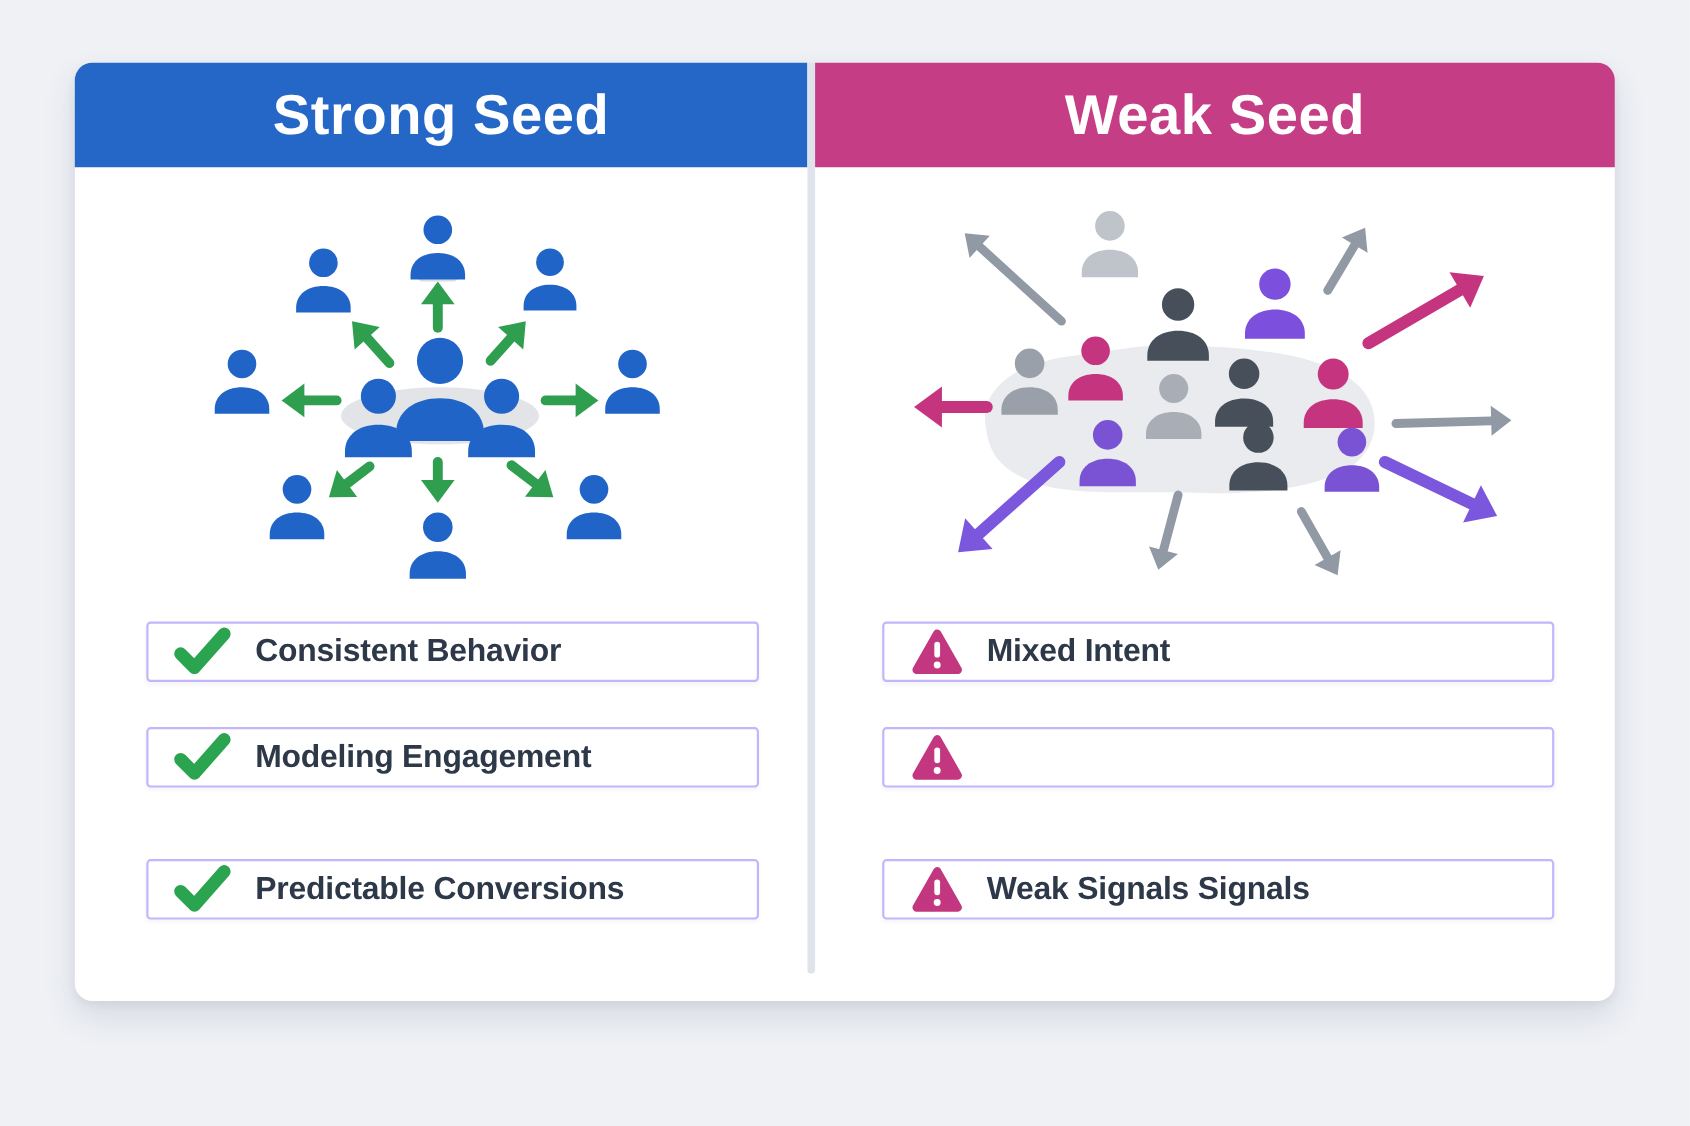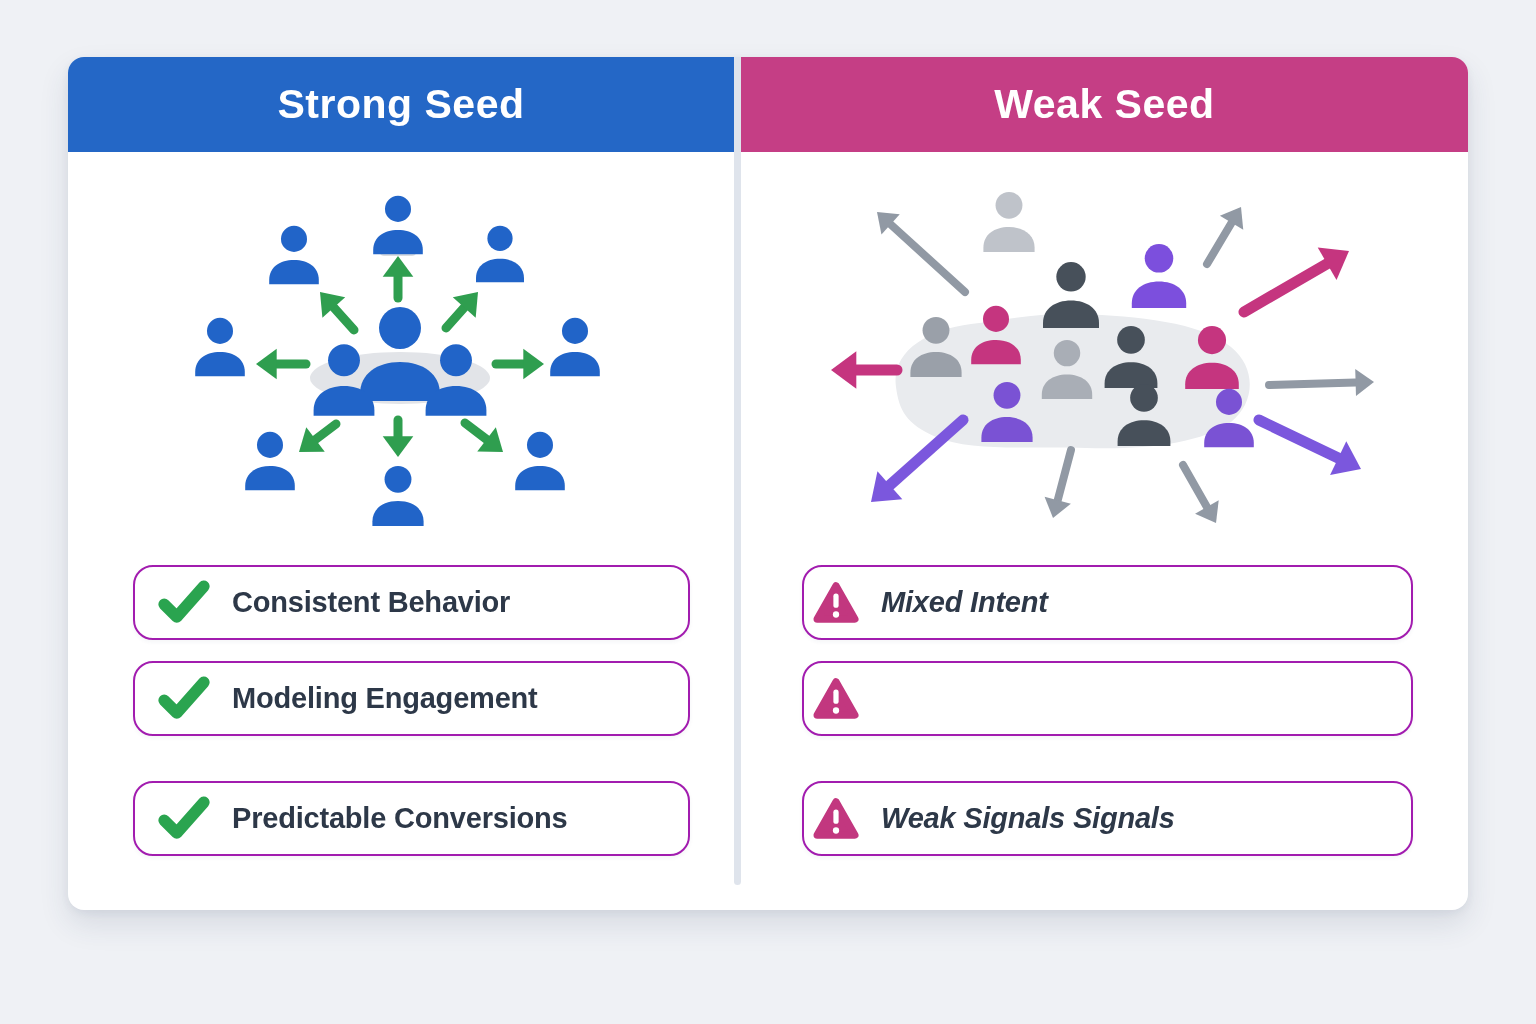--- a/index.html
+++ b/index.html
@@ -18,36 +18,36 @@
   .panel{position:absolute;top:0;height:100%;}
   .panel.left{left:0;width:666px;}
   .panel.right{left:673px;width:727px;}
   .header{
     position:absolute;left:0;top:0;width:100%;height:95px;
     display:flex;align-items:center;justify-content:center;
   }
   .panel.left .header{border-top-left-radius:16px;background:#2467c6;}
   .panel.right .header{border-top-right-radius:16px;background:#c53e85;}
   .header h1{
-    margin:0;color:#ffffff;font-size:41px;font-weight:700;letter-spacing:.5px;
+    margin:0;color:#ffffff;font-size:51px;font-weight:700;letter-spacing:.5px;
   }
   .divider{
     position:absolute;left:666px;top:0;width:7px;height:828px;
     background:#dfe4ec;border-radius:0 0 4px 4px;
   }
   .cluster{position:absolute;left:0;top:95px;}
   .items{position:absolute;left:0;top:0;width:100%;}
   .item{
-    position:absolute;height:75px;background:#ffffff;
-    border:2px solid #a21caf;border-radius:20px;
+    position:absolute;height:55px;background:#ffffff;
+    border:2px solid #c4b5fd;border-radius:4px;
     box-shadow:0 2px 4px rgba(40,55,90,.05);
     display:flex;align-items:center;box-sizing:border-box;
   }
   .panel.left .item{left:65px;width:557px;padding-left:22px;}
-  .panel.right .item{left:61px;width:611px;padding-left:8px;font-style:italic;}
+  .panel.right .item{left:61px;width:611px;padding-left:24px;}
   .item .icon{flex:0 0 auto;display:flex;align-items:center;justify-content:center;}
   .item .label{
     margin-left:21px;color:#2d3848;font-size:29px;font-weight:600;letter-spacing:-.2px;
   }
   .row1{top:508px;} .row2{top:604px;} .row3{top:724px;}
   .shadow-ellipse{fill:#e2e4e8;}
   .blob{fill:#e9ebee;}
   .dash{fill:#dadce0;}
 </style>
 </head>

